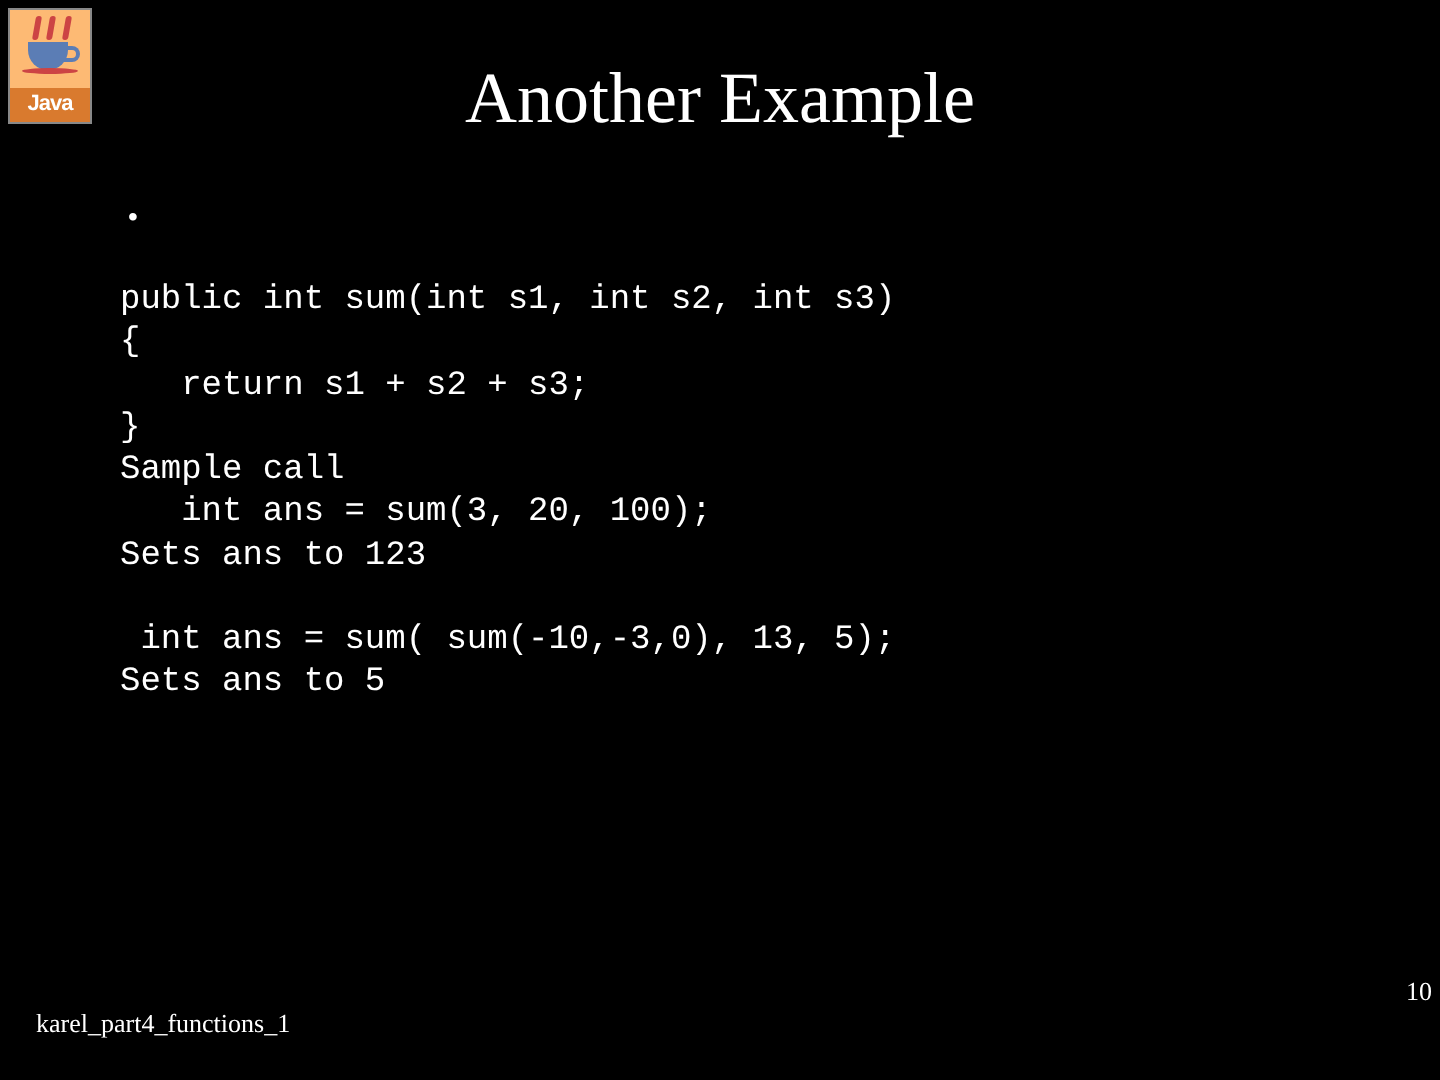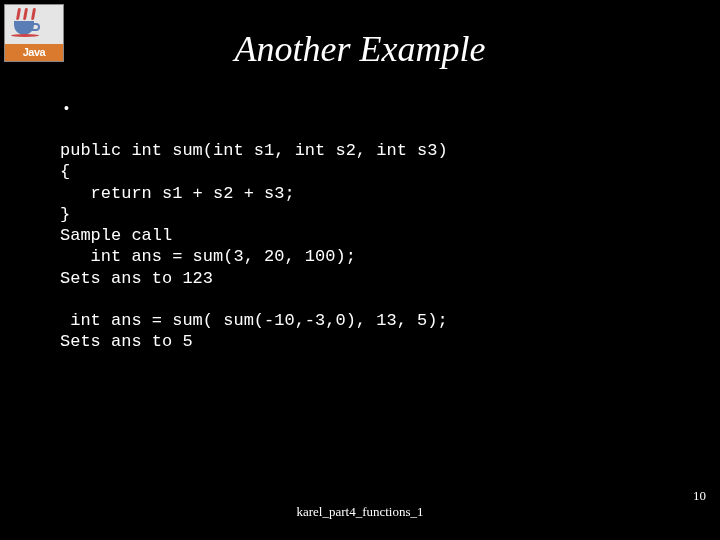--- a/index.html
+++ b/index.html
@@ -13,23 +13,23 @@
     font-family: "Times New Roman", Times, serif;
   }
   .logo {
     position: absolute;
     top: 4px;
     left: 4px;
     width: 42px;
     height: 58px;
   }
   .logo-box {
-    width: 60px;
+    width: 42px;
     height: 58px;
-    background: #e5e5e5;
+    background: #fdba74;
     border: 1px solid #888;
     display: flex;
     flex-direction: column;
     align-items: center;
     justify-content: flex-end;
     position: relative;
   }
   .logo-steam {
     position: absolute;
     top: 3px;
@@ -91,50 +91,50 @@
   }
   .title {
     position: absolute;
     top: 28px;
     left: 0;
     width: 100%;
     text-align: center;
     font-size: 36px;
     font-weight: normal;
     color: #fff;
-    font-style: italic;
   }
   .content {
     position: absolute;
     top: 98px;
     left: 60px;
     width: 630px;
     font-family: "Courier New", Courier, monospace;
     font-size: 17px;
     line-height: 1.25;
     color: #fff;
     white-space: pre;
   }
   .bullet-row { display: flex; }
   .bullet { font-family: Arial, sans-serif; width: 44px; padding-left: 4px; font-size: 14px; line-height: 21px; }
   .bullet-text { font-family: "Courier New", Courier, monospace; white-space: pre; }
   .footer {
     position: absolute;
     bottom: 20px;
     left: 0;
     width: 100%;
-    text-align: center;
+    text-align: left;
     font-size: 13px;
     font-family: "Times New Roman", Times, serif;
     color: #fff;
+    padding-left: 18px;
   }
   .pagenum {
     position: absolute;
     bottom: 36px;
-    right: 14px;
+    right: 4px;
     font-size: 13px;
     color: #fff;
     font-family: "Times New Roman", Times, serif;
   }
 </style>
 </head>
 <body>
 
 <div class="slide">
 

